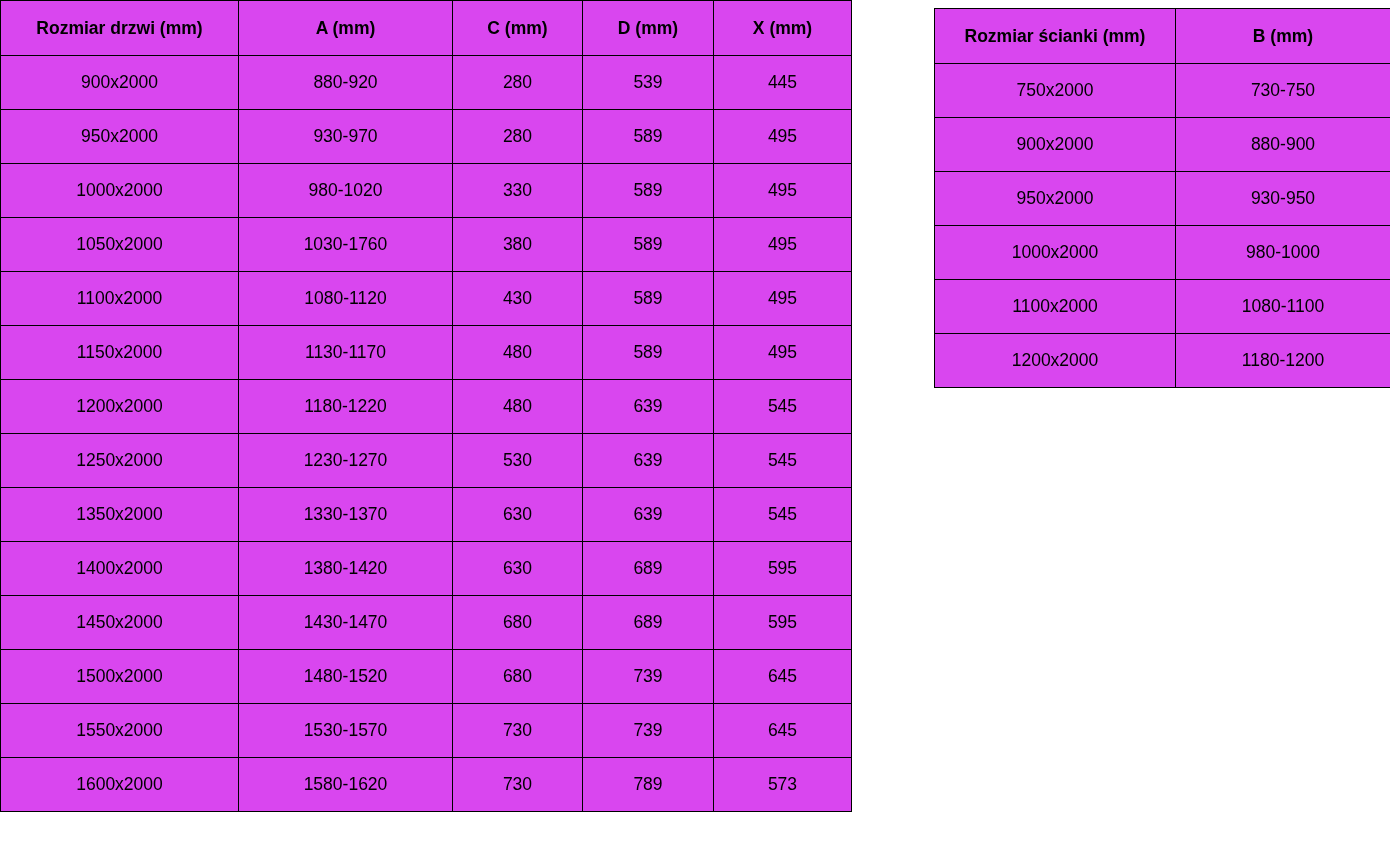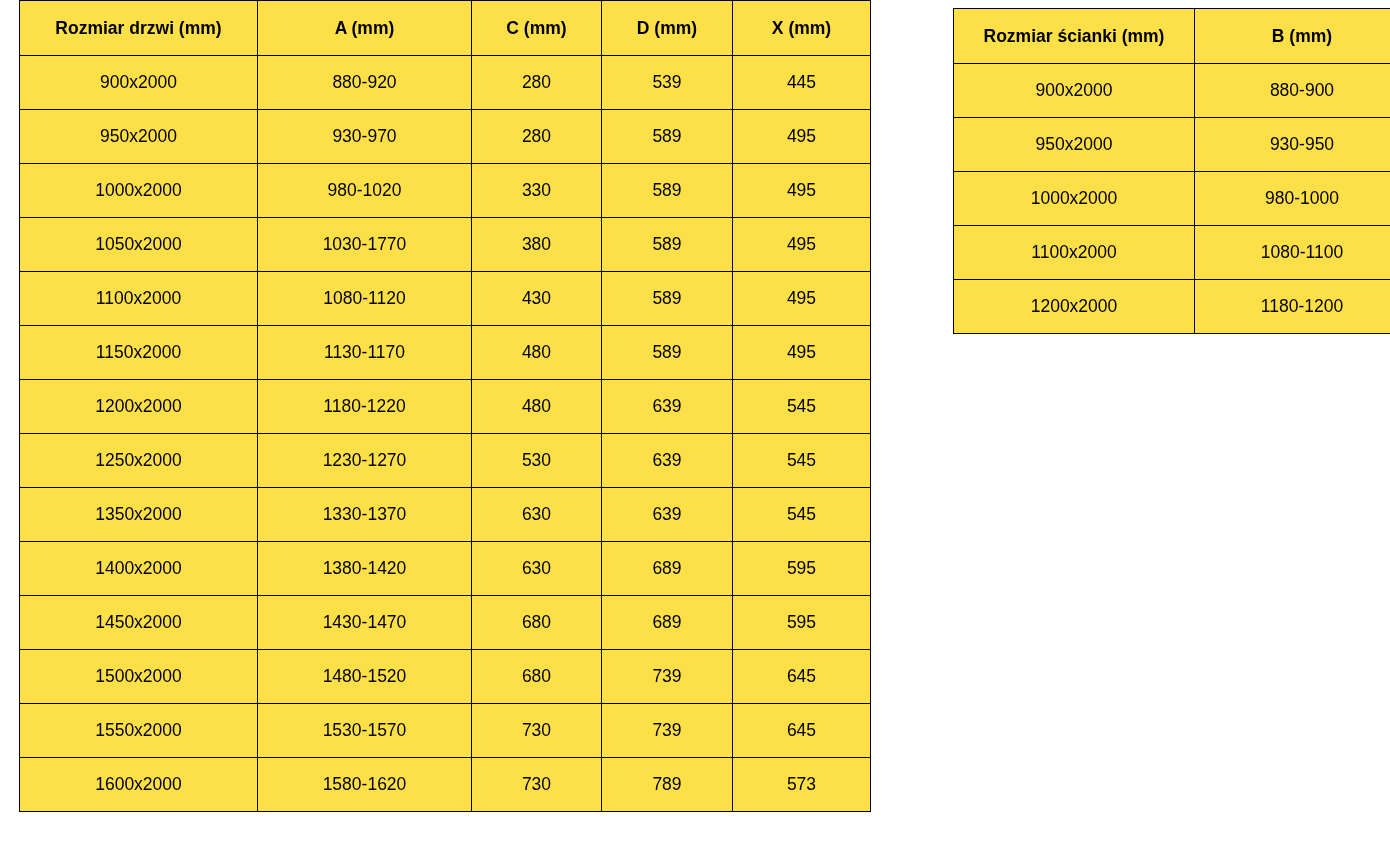--- a/index.html
+++ b/index.html
@@ -17,22 +17,21 @@
   }
   .page {
     position: relative;
     width: 1390px;
     height: 865px;
   }
   table.spec {
     border-collapse: collapse;
     table-layout: fixed;
     position: absolute;
-    background: #fde047;
-    margin-left: 19px;
+    background: #d946ef;
   }
   table.spec th,
   table.spec td {
     border: 1px solid #000000;
     text-align: center;
     vertical-align: middle;
     font-size: 17.5px;
     color: #000000;
     padding: 0;
     height: 54px;
@@ -107,21 +106,21 @@
       </tr>
       <tr>
         <td>1000x2000</td>
         <td>980-1020</td>
         <td>330</td>
         <td>589</td>
         <td>495</td>
       </tr>
       <tr>
         <td>1050x2000</td>
-        <td>1030-1770</td>
+        <td>1030-1760</td>
         <td>380</td>
         <td>589</td>
         <td>495</td>
       </tr>
       <tr>
         <td>1100x2000</td>
         <td>1080-1120</td>
         <td>430</td>
         <td>589</td>
         <td>495</td>
@@ -198,20 +197,24 @@
         <col class="w-b">
     </colgroup>
     <thead>
       <tr>
         <th>Rozmiar ścianki (mm)</th>
         <th>B (mm)</th>
       </tr>
     </thead>
     <tbody>
       <tr>
+        <td>750x2000</td>
+        <td>730-750</td>
+      </tr>
+      <tr>
         <td>900x2000</td>
         <td>880-900</td>
       </tr>
       <tr>
         <td>950x2000</td>
         <td>930-950</td>
       </tr>
       <tr>
         <td>1000x2000</td>
         <td>980-1000</td>

